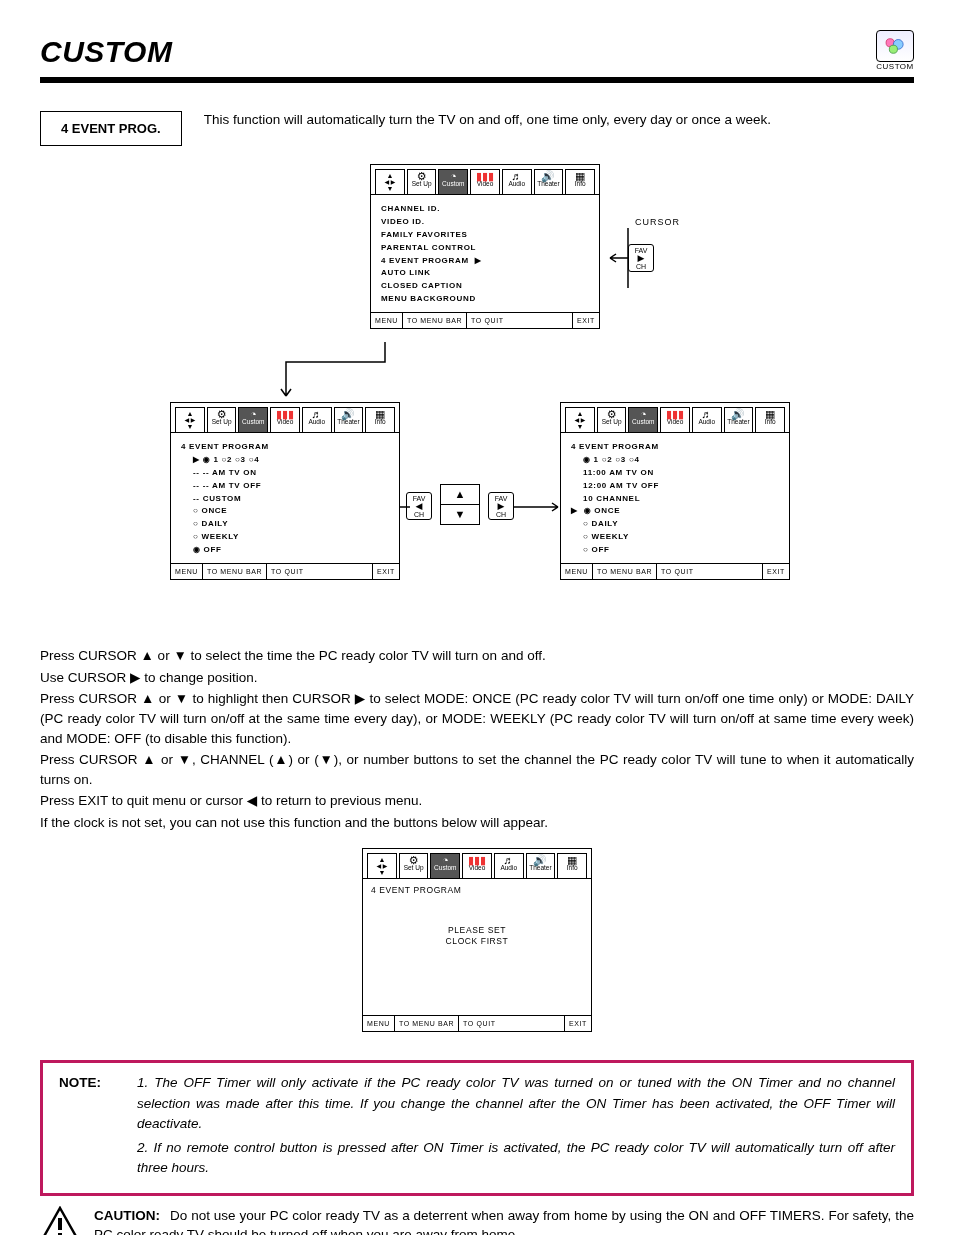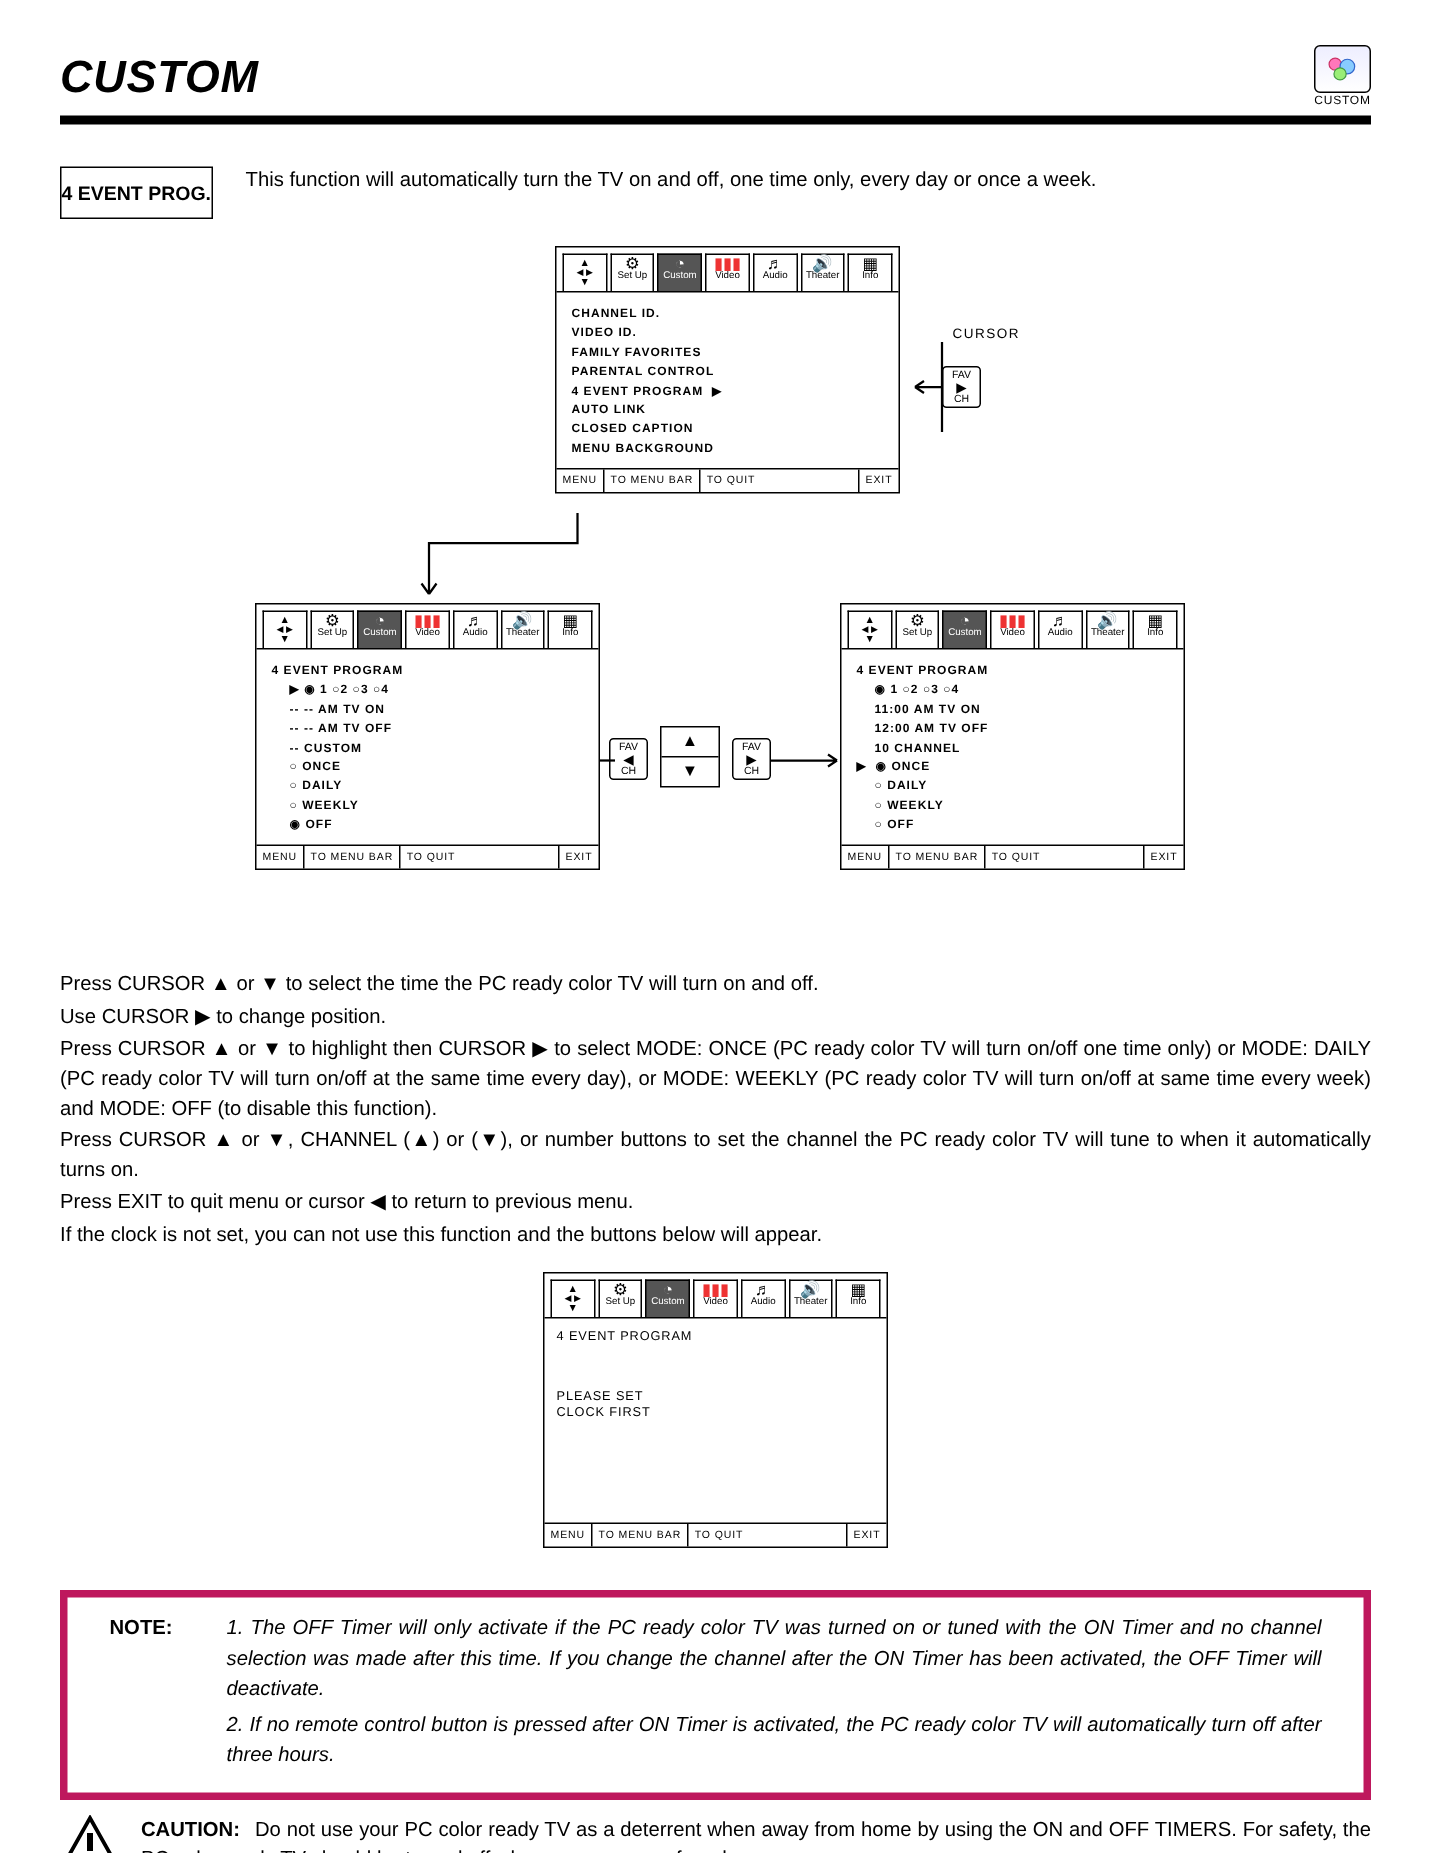--- a/index.html
+++ b/index.html
@@ -14,21 +14,21 @@
   }
   .header-row { display: flex; align-items: flex-end; justify-content: space-between; margin-bottom: 4px; }
   .page-title { font-size: 30px; font-weight: bold; font-style: italic; letter-spacing: 0.5px; }
   .header-icon-wrap { text-align: center; }
   .header-icon { width: 38px; height: 32px; border: 1px solid #000; border-radius: 4px; display: flex; align-items: center; justify-content: center; background: linear-gradient(#eef, #fff); }
   .header-icon svg { width: 26px; height: 22px; }
   .header-icon-label { font-size: 8px; letter-spacing: 0.5px; }
   .thick-rule { height: 6px; background: #000; margin-bottom: 28px; }
 
   .lead-row { display: flex; align-items: stretch; gap: 22px; margin-bottom: 18px; }
-  .section-label-box { border: 1.5px solid #000; padding: 8px 0; font-weight: bold; font-size: 13px; white-space: nowrap; }
+  .section-label-box { border: 1.5px solid #000; padding: 8px 20px; font-weight: bold; font-size: 13px; white-space: nowrap; }
   .lead-text { flex: 1; font-size: 13.5px; }
 
   .osd-area { position: relative; height: 470px; margin: 0 40px 8px; }
   .osd-panel { position: absolute; border: 1px solid #000; background: #fff; }
   .osd-top { left: 290px; top: 0; width: 230px; }
   .osd-left { left: 90px; top: 238px; width: 230px; }
   .osd-right { left: 480px; top: 238px; width: 230px; }
 
   .osd-tabs { display: flex; border-bottom: 1px solid #000; padding: 4px 4px 0; gap: 2px; }
   .osd-tab { flex: 1; border: 1px solid #000; border-bottom: none; font-size: 6.5px; text-align: center; padding: 10px 0 2px; position: relative; background: #fff; min-width: 0; }
@@ -49,23 +49,23 @@
   .updown-box { position: absolute; left: 360px; top: 320px; border: 1px solid #000; width: 40px; }
   .updown-box div { text-align: center; font-size: 11px; padding: 2px 0; }
   .updown-box div:first-child { border-bottom: 1px solid #000; }
 
   .instructions { margin: 12px 0 16px; font-size: 13.5px; line-height: 1.45; }
   .instructions p { margin: 0 0 2px; }
 
   .clock-panel-wrap { display: flex; justify-content: center; margin: 10px 0 28px; }
   .clock-panel { width: 230px; border: 1px solid #000; }
   .clock-body { padding: 6px 8px 40px; font-size: 8.5px; letter-spacing: 0.6px; }
-  .clock-body .msg { text-align: left; margin: 28px 0; line-height: 1.3; }
-
-  .note-box { border: 5px solid #be185d; padding: 10px 28px; margin-bottom: 10px; }
+  .clock-body .msg { text-align: center; margin: 28px 0; line-height: 1.3; }
+
+  .note-box { border: 3px solid #be185d; padding: 10px 16px; margin-bottom: 10px; }
   .note-box .note-row { display: flex; gap: 24px; font-size: 13.5px; line-height: 1.5; text-align: justify; }
   .note-label { font-weight: bold; min-width: 54px; }
   .note-text p { margin: 0 0 4px; font-style: italic; }
 
   .caution-row { display: flex; gap: 14px; align-items: flex-start; margin-bottom: 18px; }
   .caution-icon { width: 40px; height: 36px; flex-shrink: 0; }
   .caution-body { flex: 1; font-size: 13.5px; line-height: 1.45; text-align: justify; }
   .caution-label { font-weight: bold; margin-right: 10px; }
 </style>
 </head>

